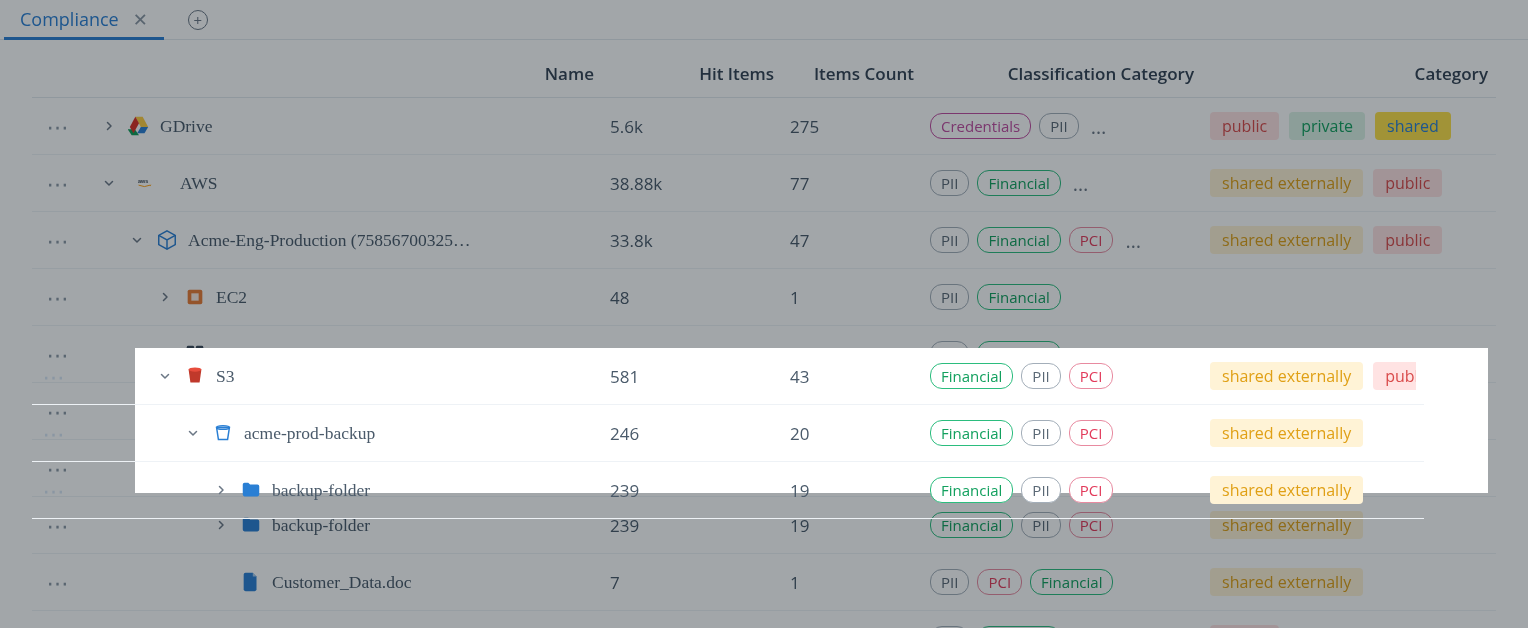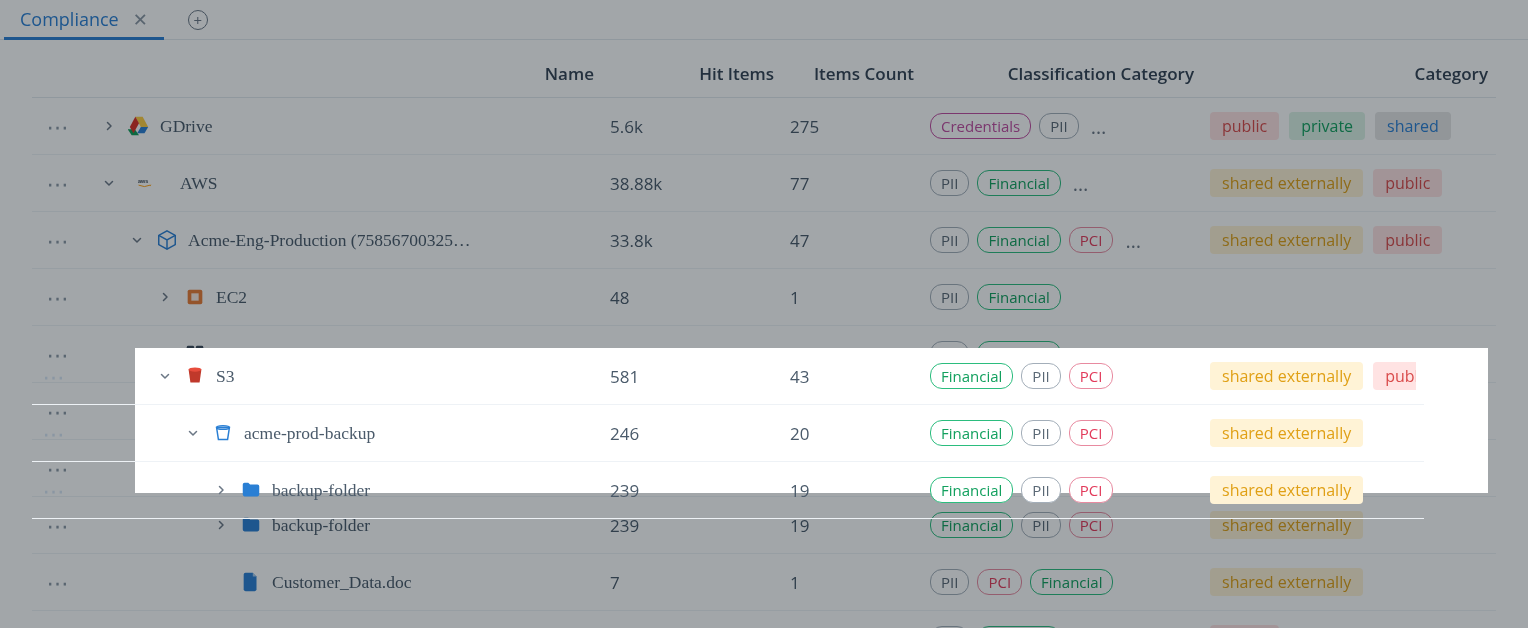--- a/index.html
+++ b/index.html
@@ -108,21 +108,21 @@
     display: inline-flex;
     align-items: center;
     padding: 3px 12px;
     border-radius: 4px;
     font-size: 16px;
     border: none;
   }
   .pill.public { background: #ffe3e3; color: #d94a4a; }
   .pill.private { background: #dcf3e6; color: #12a05e; }
   .pill.shared-ext { background: #fff3d6; color: #e0a015; }
-  .pill.shared    { background: #e5e5e5; color: #2a7fd4; }
+  .pill.shared    { background: #fde047; color: #2a7fd4; }
 
   
   .bright-rows { position: absolute; left: 0; top: 0; width: 100%; }
   .bright-rows table { margin: 0 32px; width: calc(100% - 64px); }
 
   .highlight-window .actions-cell { padding-left: 0; }
 </style>
 </head>
 <body>
 

